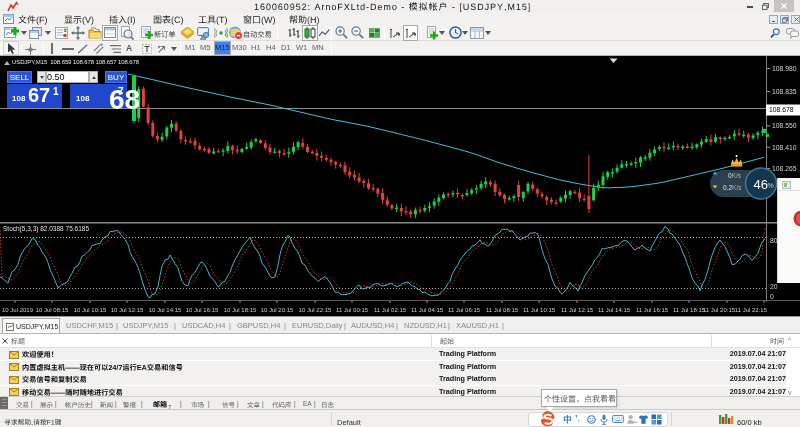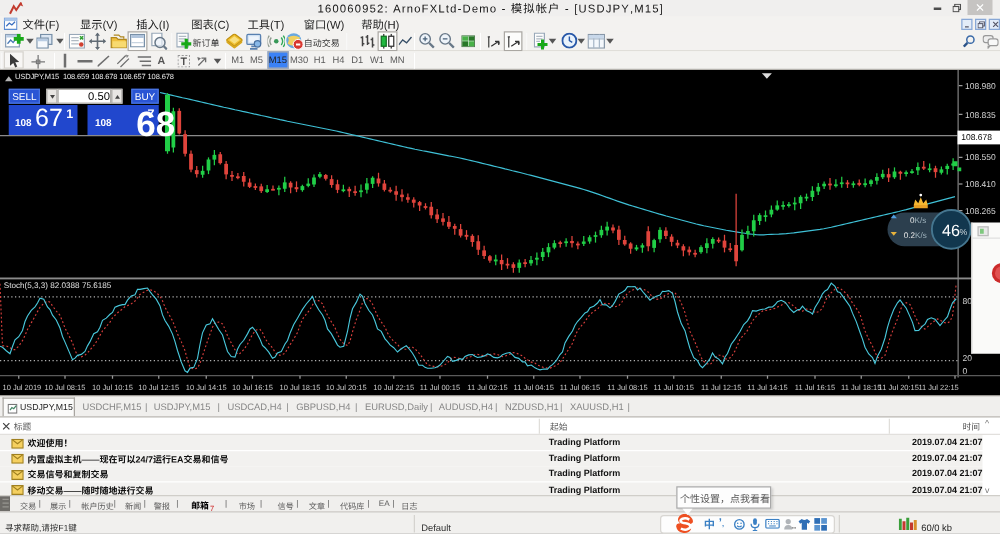--- a/index.html
+++ b/index.html
@@ -635,28 +635,28 @@
 
 </svg>
 
 <div class="abs" style="left:0;top:56px;width:134px;height:55px">
   <div class="abs" style="left:4px;top:5px;width:0;height:0;border-left:3px solid transparent;border-right:3px solid transparent;border-bottom:4px solid #b5b5b5"></div>
   <div class="abs" style="left:12px;top:3px;font-size:6px;letter-spacing:-0.1px;color:#ececec;white-space:nowrap">USDJPY,M15&nbsp;&nbsp;108.659 108.678 108.657 108.678</div>
   <div class="abs" style="left:7px;top:14.5px;width:25px;height:12px;background:#2a55d4;border:1px solid #4a74e0;color:#fff;font-size:8px;text-align:center;line-height:11px">SELL</div>
   <div class="abs" style="left:37px;top:14.5px;width:9px;height:12px;background:#e8e6e3;border:1px solid #b0aeab">
       <div class="abs" style="left:1.5px;top:4px;border-left:2.5px solid transparent;border-right:2.5px solid transparent;border-top:3.5px solid #444"></div>
     </div>
-  <div class="abs" style="left:46px;top:14.5px;width:43px;height:12px;background:#fff;border:1px solid #b0aeab;color:#000;font-size:9px;text-align:right;line-height:11px;padding-right:0">0.50</div>
+  <div class="abs" style="left:46px;top:14.5px;width:43px;height:12px;background:#fff;border:1px solid #b0aeab;color:#000;font-size:9px;text-align:left;line-height:11px;padding-right:0">0.50</div>
   <div class="abs" style="left:89px;top:14.5px;width:9px;height:12px;background:#e8e6e3;border:1px solid #b0aeab">
       <div class="abs" style="left:1.5px;top:4px;border-left:2.5px solid transparent;border-right:2.5px solid transparent;border-bottom:3.5px solid #444"></div>
     </div>
   <div class="abs" style="left:105px;top:14.5px;width:22px;height:12px;background:#2a55d4;border:1px solid #4a74e0;color:#fff;font-size:8px;text-align:center;line-height:11px">BUY</div>
   <div class="abs" style="left:7px;top:28px;width:55px;height:24px;background:#2147cd;color:#fff">
      <span class="abs" style="left:5px;top:10px;font-size:8px;font-weight:bold">108</span>
-     <span class="abs" style="left:21px;top:0px;font-size:20px;font-weight:normal">67</span>
+     <span class="abs" style="left:21px;top:0px;font-size:20px;font-weight:bold">67</span>
      <span class="abs" style="left:46px;top:2px;font-size:10px;font-weight:bold">1</span>
   </div>
   <div class="abs" style="left:70px;top:28px;width:57px;height:24px;background:#2147cd;color:#fff">
      <span class="abs" style="left:6px;top:10px;font-size:8px;font-weight:bold">108</span>
      <span class="abs" style="left:39px;top:0px;font-size:28px;font-weight:bold">68</span>
      <span class="abs" style="left:48px;top:2px;font-size:10px;font-weight:bold">7</span>
   </div>
 </div>
 
 <div class="abs" style="left:700px;top:150px;width:100px;height:50px">

